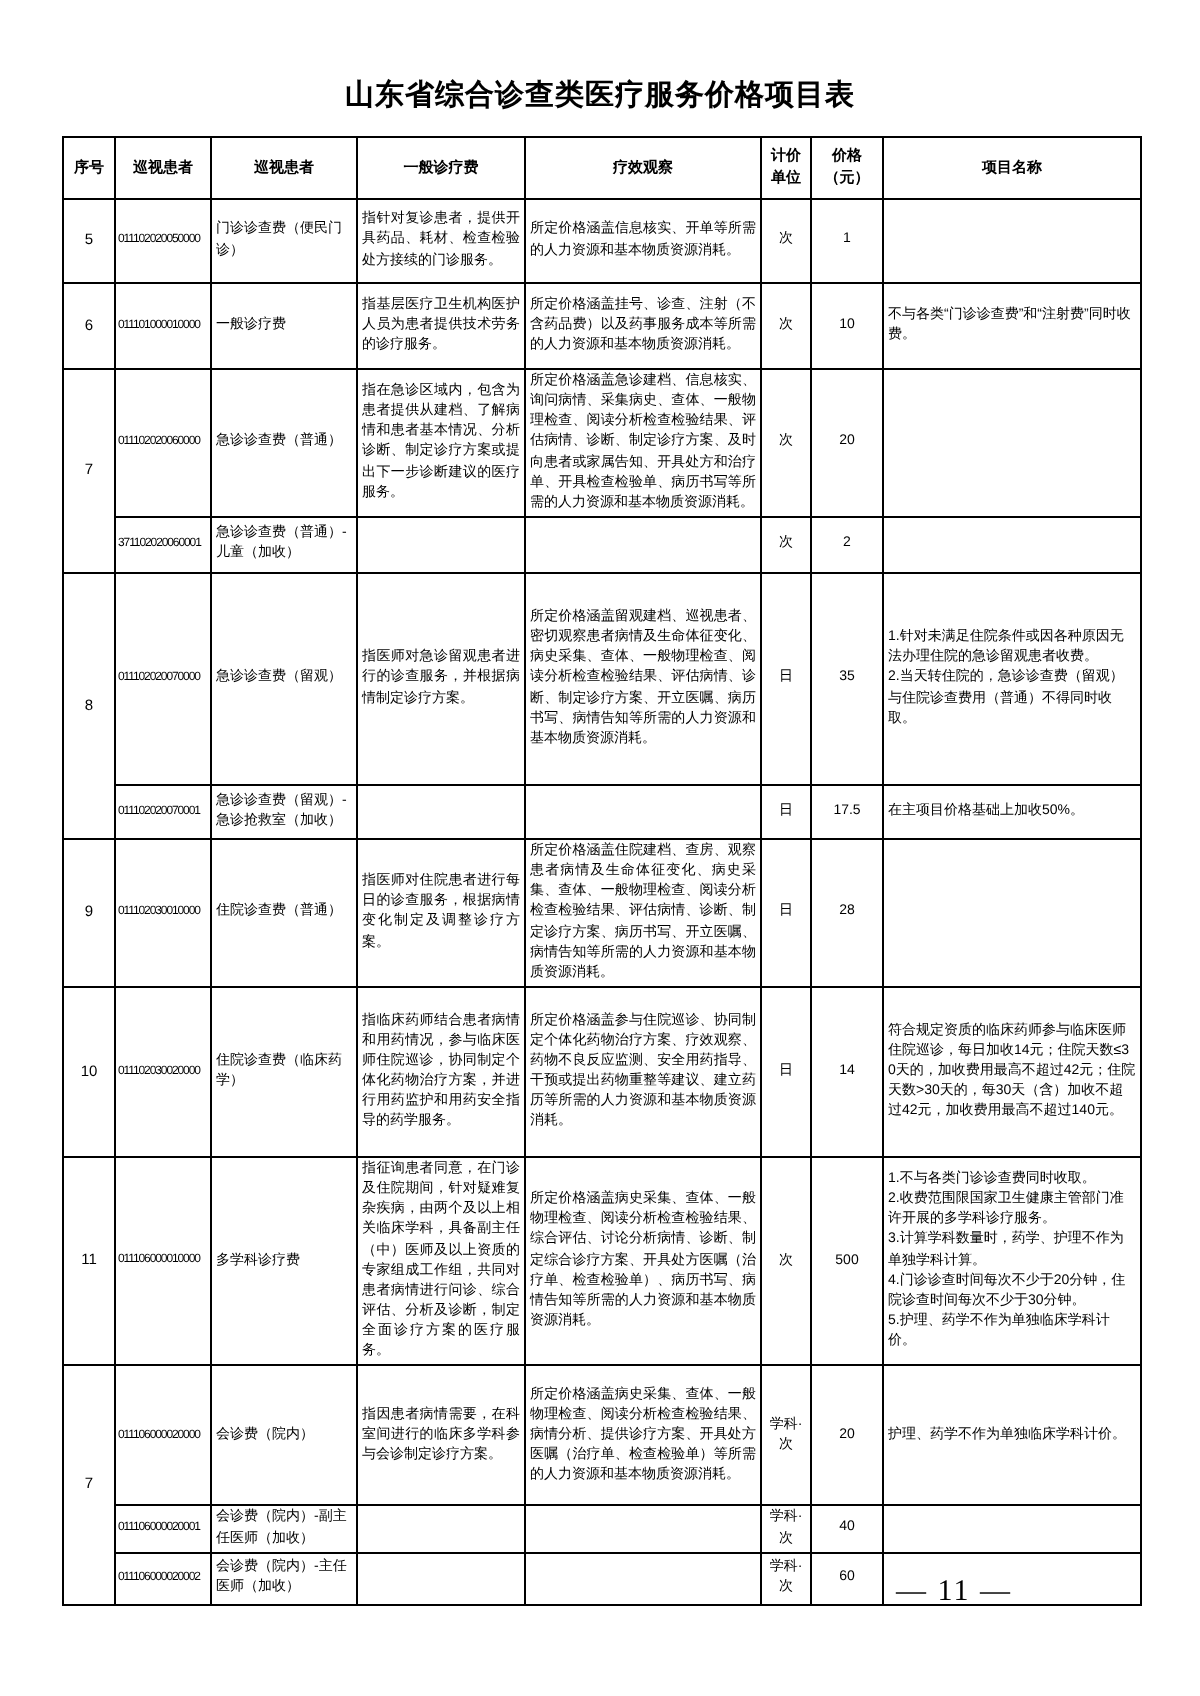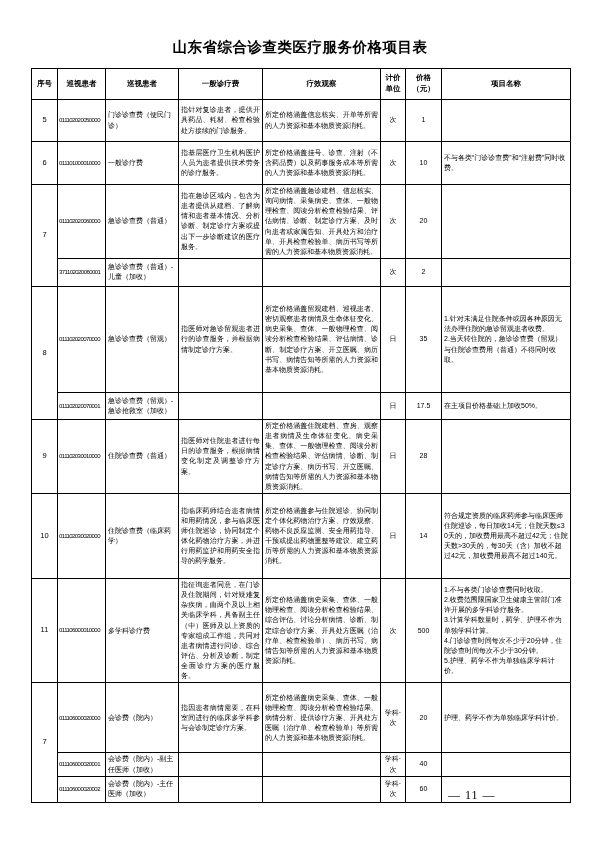--- a/index.html
+++ b/index.html
@@ -54,21 +54,21 @@
   td.c-code  { font-size: 6px; letter-spacing: -0.55px; white-space: nowrap; text-align: left; padding: 1px 1px; }
   td.c-name  { text-align: left; }
   td.c-service, td.c-comp { text-align: justify; }
   td.c-unit  { text-align: center; padding: 1px 1px; }
   td.c-price { text-align: center; }
   td.c-note  { text-align: left; white-space: pre-wrap; }
   .page-number {
     position: absolute;
     top: 788px;
     left: 448px;
-    font-size: 12px;
+    font-size: 15px;
     letter-spacing: 1px;
     font-family: "Liberation Serif", "DejaVu Serif", serif;
   }
 </style>
 </head>
 <body>
 
 <div class="page">
   <h1 class="title">山东省综合诊查类医疗服务价格项目表</h1>
 

